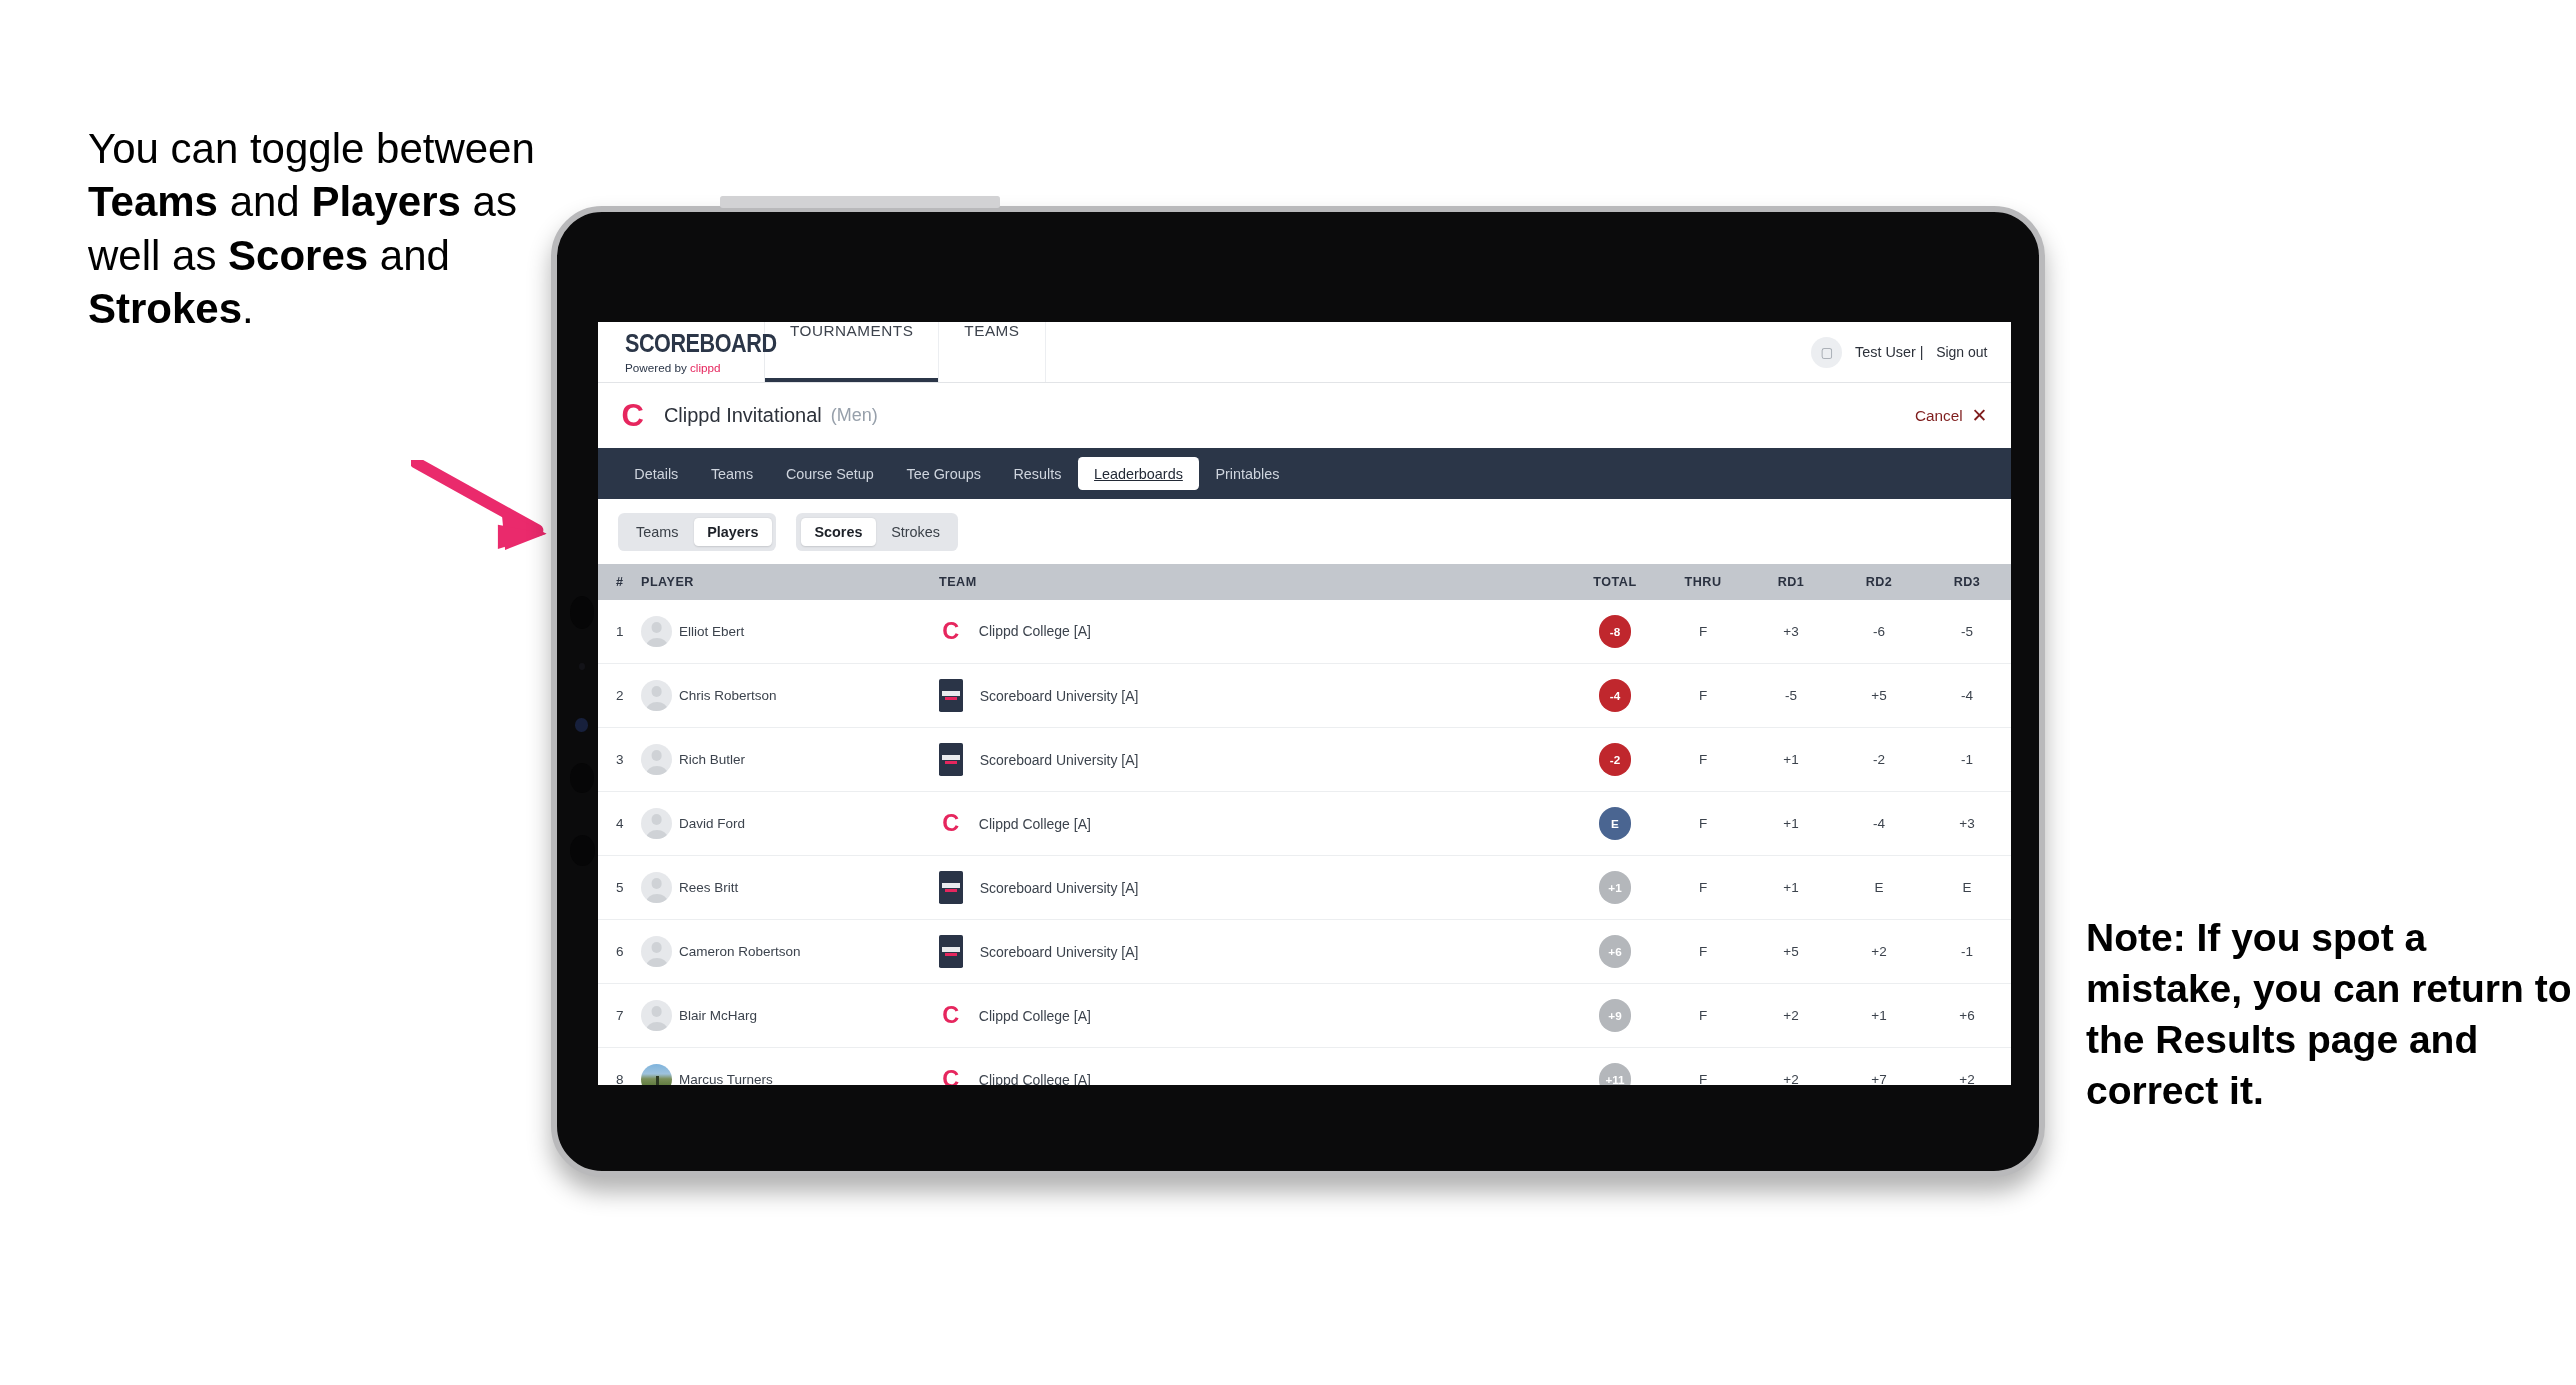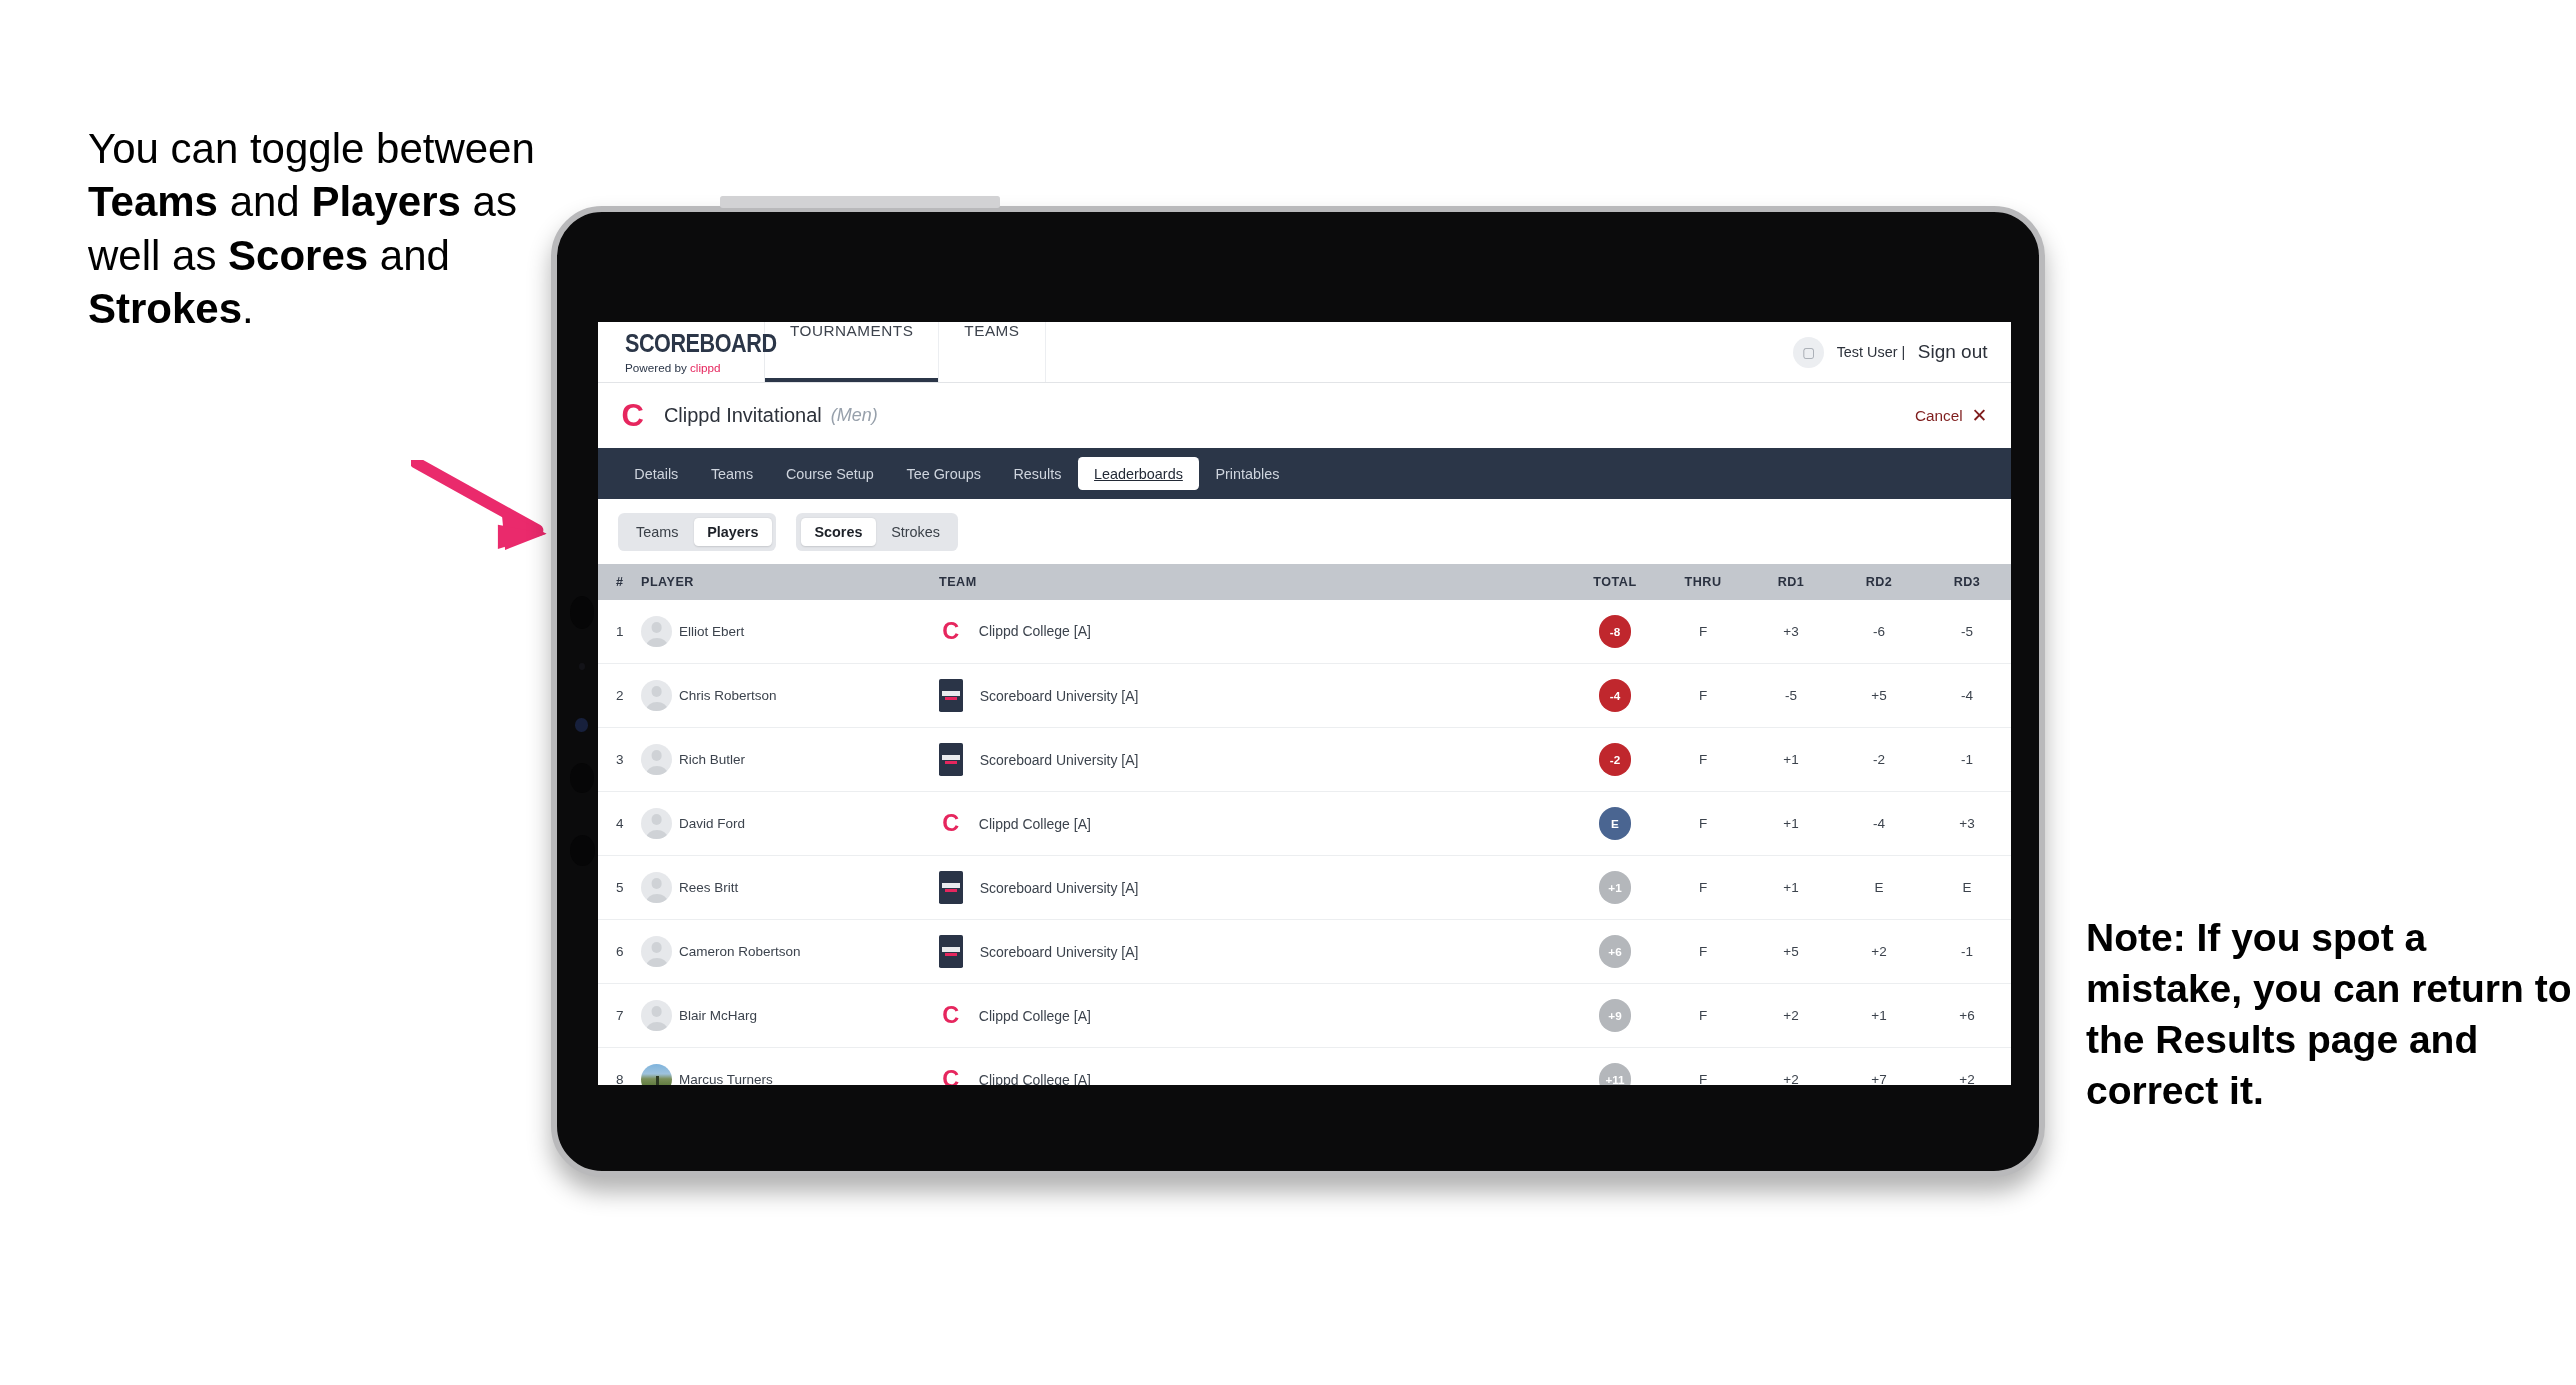--- a/index.html
+++ b/index.html
@@ -77,33 +77,33 @@
   .navtab.active::after{
     content:''; position:absolute; left:0; right:0; bottom:0; height:3.6px; background:#2b3648;
   }
   .header-spacer{ flex:1; }
   .userbox{ display:flex; align-items:center; gap:12.6px; padding-right:23.5px; }
   .avatar-circle{
     width:31px;height:31px;border-radius:50%;background:#eceef1;
     display:flex;align-items:center;justify-content:center;color:#9aa0a8;font-size:13.5px;
   }
   .user-name{ font-size:14.4px; color:#2c313a; }
-  .sign-out{ font-size:19px; color:#2c313a; cursor:pointer; }
+  .sign-out{ font-size:14px; color:#2c313a; cursor:pointer; }
 
   
   .tourn-row{
     height:65px; display:flex; align-items:center; padding:0 23.5px;
     background:#fff; border-bottom:0; position:relative;
   }
   .c-logo{
     font-family:"Liberation Sans", sans-serif; font-weight:700;
     font-size:31px; color:#e6265e; margin-right:20px; line-height:1;
   }
   .tourn-name{ font-size:20px; color:#2c313a; }
-  .tourn-cat{ font-size:18px; color:#97a0ab; margin-left:9px;font-style:italic; }
+  .tourn-cat{ font-size:18px; color:#97a0ab; margin-left:9px; }
   .cancel{ margin-left:auto; display:flex; align-items:center; gap:9px; font-size:15.3px; color:#7f1d1d; cursor:pointer;}
   .cancel .x{ font-size:19px; }
 
   
   .sect-tabs{
     background:#2b3648; height:51px; display:flex; align-items:center;
     padding:0 20px; gap:0;
   }
   .sect-tab{
     font-size:14.4px; color:#cfd5de; padding:0 16.3px; height:32.5px;

